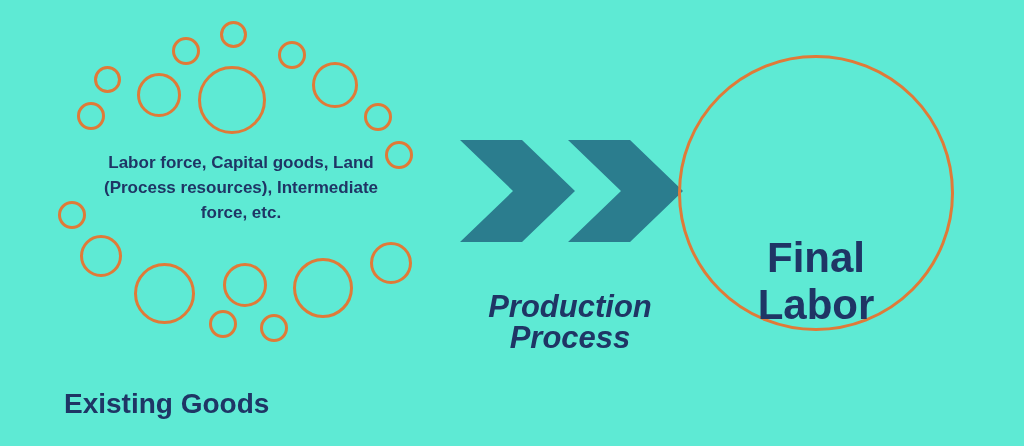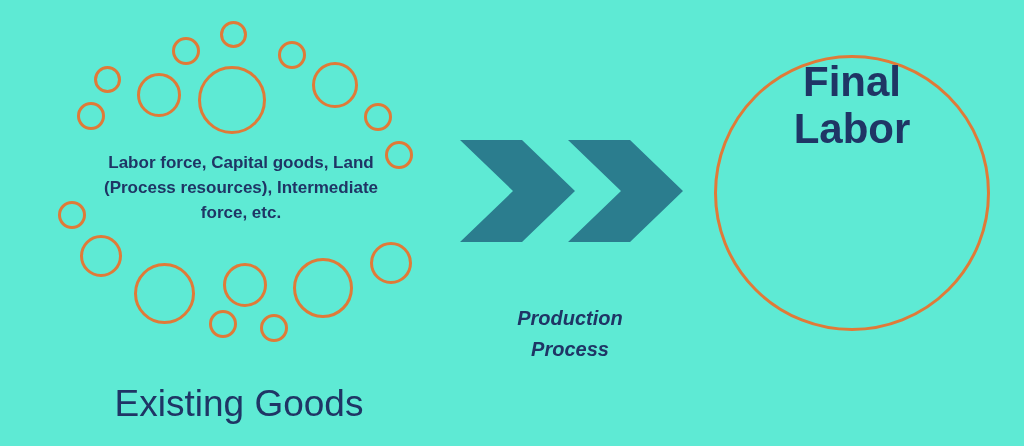--- a/index.html
+++ b/index.html
@@ -36,58 +36,56 @@
     color: var(--navy);
     font-weight: bold;
     font-size: 17px;
     line-height: 25px;
   }
   .existing-label {
     position: absolute;
     left: 64px;
     top: 383px;
     width: 350px;
-    text-align: center;
     color: var(--navy);
-    font-weight: normal;
-    font-size: 37px;
+    font-weight: bold;
+    font-size: 28px;
     line-height: 42px;
   }
   .chevron {
     position: absolute;
     top: 140px;
     width: 115px;
     height: 102px;
   }
   .chevron-1 { left: 460px; }
   .chevron-2 { left: 568px; }
   .production-label {
     position: absolute;
     left: 470px;
     top: 291px;
     width: 200px;
     text-align: center;
     color: var(--navy);
     font-weight: bold;
     font-style: italic;
-    font-size: 20px;
+    font-size: 31px;
     line-height: 31px;
-    margin-top: 12px;
   }
   .final-circle {
     position: absolute;
-    left: 714px;
+    left: 678px;
     top: 55px;
     width: 276px;
     height: 276px;
     box-sizing: border-box;
     border: 3px solid var(--orange);
     border-radius: 50%;
     display: flex;
-    align-items: flex-start;
+    align-items: flex-end;
     justify-content: center;
   }
   .final-label {
     text-align: center;
     color: var(--navy);
     font-weight: bold;
     font-size: 42px;
     line-height: 47px;
   }
 </style>

